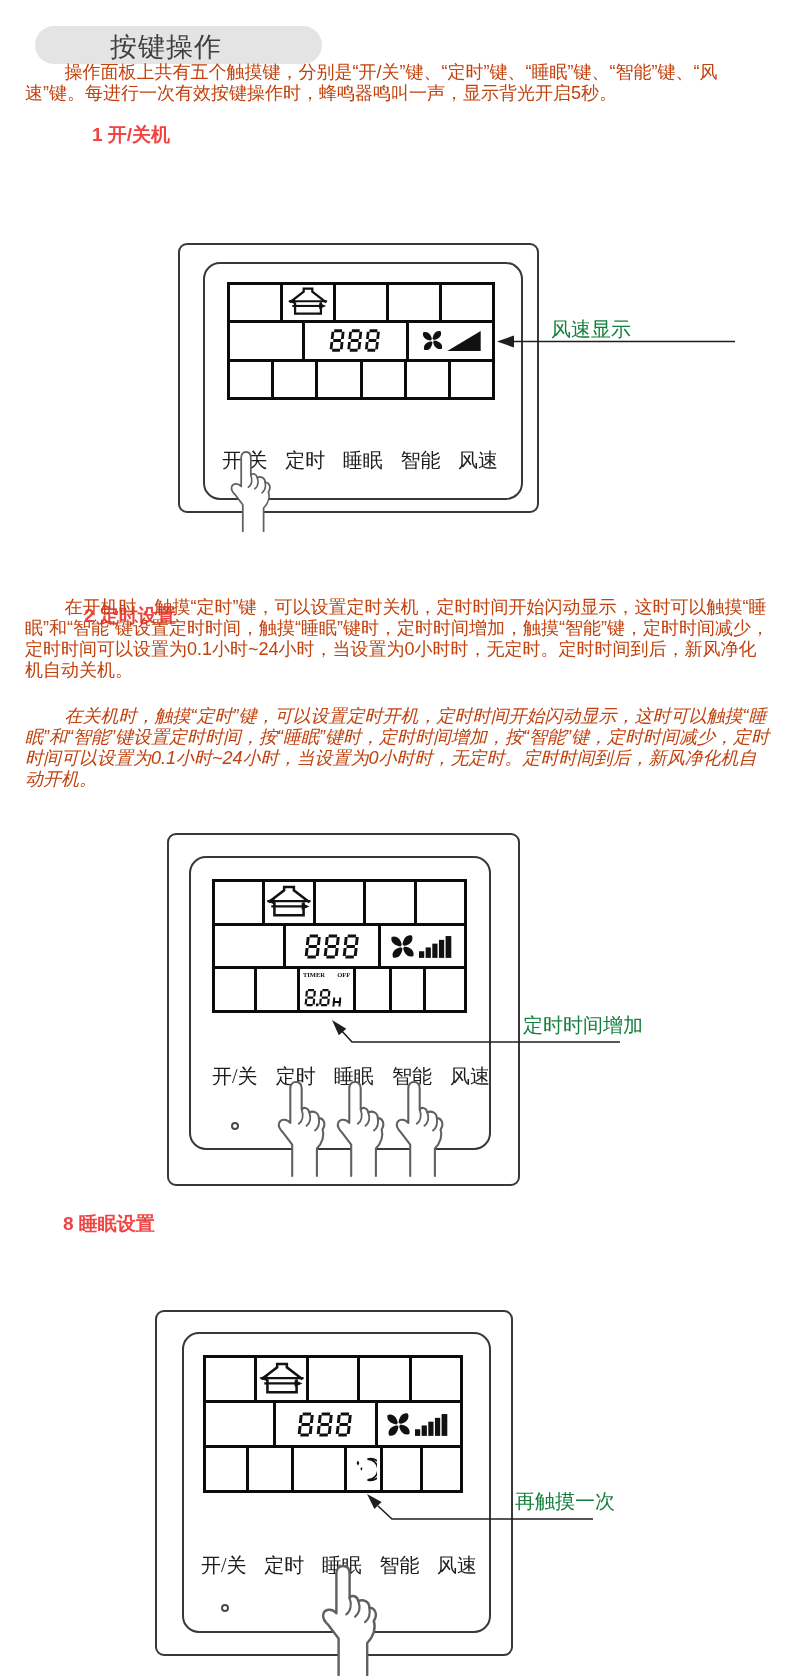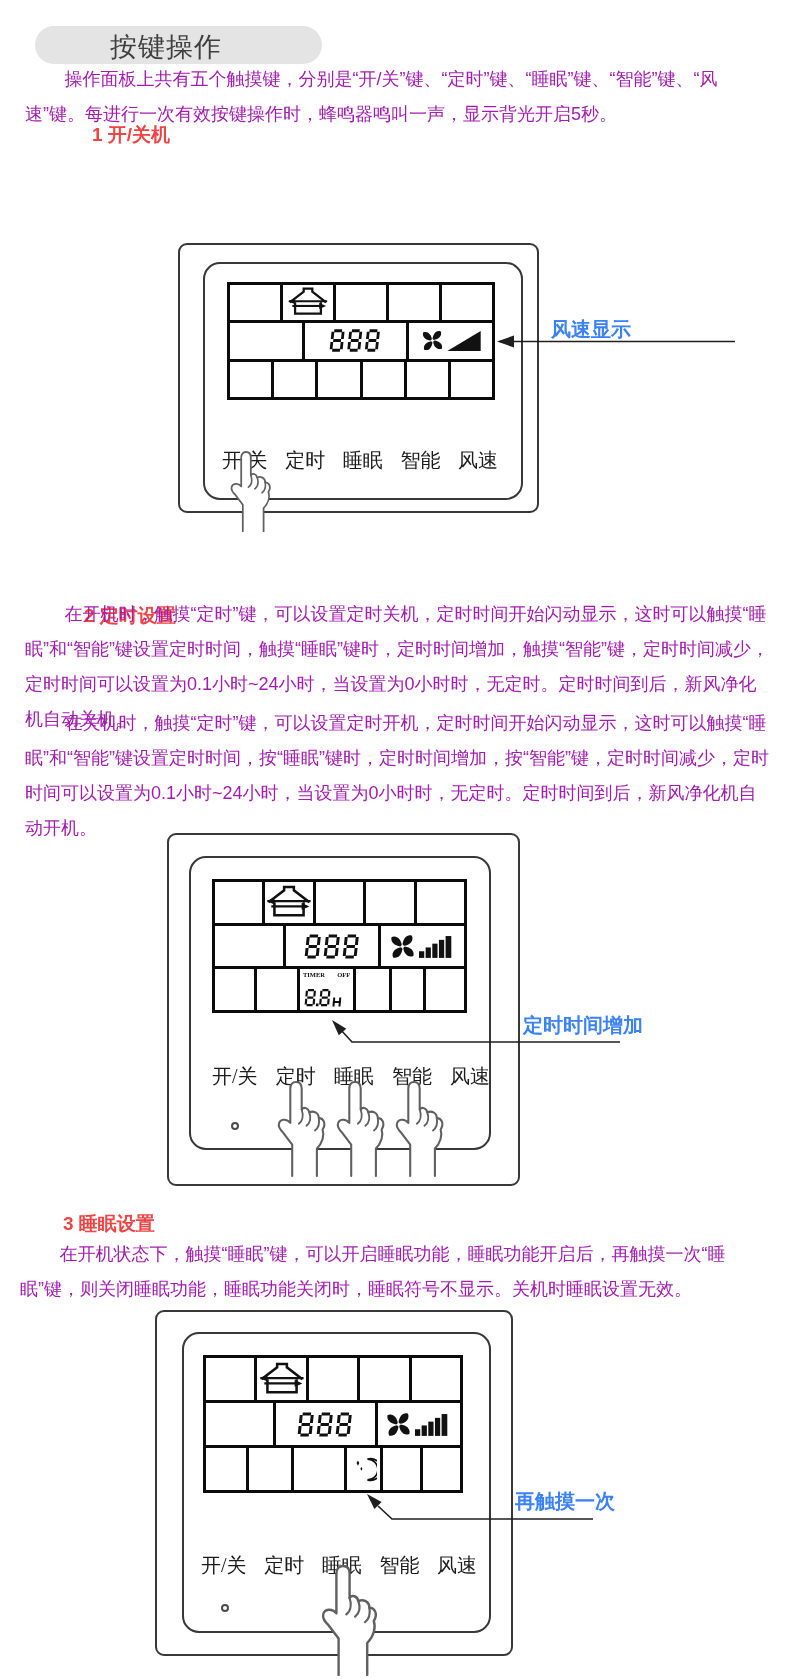--- a/index.html
+++ b/index.html
@@ -3,35 +3,35 @@
 <meta charset="utf-8">
 <style>
   html,body{margin:0;padding:0;background:#ffffff;}
   .page{position:relative;width:790px;height:1679px;background:#ffffff;overflow:hidden;
         font-family:"Liberation Sans","DejaVu Sans",sans-serif;color:#3b3b3b;}
   .abs{position:absolute;}
   
   .pill{left:35px;top:26px;width:287px;height:38px;border-radius:19px;background:#e4e4e4;}
   .pill-text{left:110px;top:29px;font-size:27px;color:#3f3f3f;letter-spacing:1px;}
   
-  .para{font-size:18px;line-height:35px;text-indent:2.2em;color:#a21caf;}
+  .para{font-size:18px;line-height:21px;text-indent:2.2em;color:#c2410c;}
   .hd{font-size:19px;font-weight:bold;color:#ef4444;}
   
   .outer{border:2px solid #383838;border-radius:9px;background:#fff;}
   .inner{border:2px solid #383838;border-radius:17px;background:#fff;}
   
   .lcd{background:#0b0b0b;padding:3px;display:flex;flex-direction:column;gap:3px;box-sizing:border-box;}
   .lcd-row{display:flex;gap:3px;flex:1;}
   .cell{background:#ffffff;display:flex;align-items:center;justify-content:center;position:relative;min-width:0;}
   
   .keys{display:flex;justify-content:space-between;align-items:center;}
   .key{font-family:"Liberation Serif","DejaVu Serif",serif;font-size:20px;color:#1c1c1c;white-space:nowrap;}
   .led{width:8px;height:8px;border:2px solid #4a4a4a;border-radius:50%;background:#fff;box-sizing:border-box;}
   
-  .ann{font-family:"Liberation Serif","DejaVu Serif",serif;font-size:20px;color:#3b82f6;white-space:nowrap;font-weight:bold;}
+  .ann{font-family:"Liberation Serif","DejaVu Serif",serif;font-size:20px;color:#15803d;white-space:nowrap;}
   
   .tmr-top{position:absolute;top:2px;left:3px;right:3px;display:flex;justify-content:space-between;
            font-family:"Liberation Serif","DejaVu Serif",serif;font-weight:bold;font-size:6.5px;color:#101010;}
   .tmr-seg{position:absolute;left:4px;bottom:2px;}
   .sr{position:absolute;width:1px;height:1px;overflow:hidden;clip:rect(0 0 0 0);white-space:nowrap;}
   .overlay{left:0;top:0;pointer-events:none;z-index:30;}
 </style>
 </head>
 <body>
 
@@ -141,21 +141,21 @@
     <span class="key">定时</span>
     <span class="key">睡眠</span>
     <span class="key">智能</span>
     <span class="key">风速</span>
   </div>
   <div class="abs led" style="left:241px;top:491px;"></div>
   <div class="abs ann" style="left:551px;top:316px;">风速显示</div>
 
   <div class="abs hd" style="left:84px;top:571px;margin-top:32px;">2 定时设置</div>
   <div class="abs para" style="left:25px;top:597px;width:745px;">在开机时，触摸“定时”键，可以设置定时关机，定时时间开始闪动显示，这时可以触摸“睡眠”和“智能”键设置定时时间，触摸“睡眠”键时，定时时间增加，触摸“智能”键，定时时间减少，定时时间可以设置为0.1小时~24小时，当设置为0小时时，无定时。定时时间到后，新风净化机自动关机。</div>
-  <div class="abs para" style="left:25px;top:706px;width:745px;">在关机时，触摸“定时”键，可以设置定时开机，定时时间开始闪动显示，这时可以触摸“睡眠”和“智能”键设置定时时间，按“睡眠”键时，定时时间增加，按“智能”键，定时时间减少，定时时间可以设置为0.1小时~24小时，当设置为0小时时，无定时。定时时间到后，新风净化机自动开机。</div>
+  <div class="abs para" style="left:25px;top:706px;width:745px;font-style:italic;">在关机时，触摸“定时”键，可以设置定时开机，定时时间开始闪动显示，这时可以触摸“睡眠”和“智能”键设置定时时间，按“睡眠”键时，定时时间增加，按“智能”键，定时时间减少，定时时间可以设置为0.1小时~24小时，当设置为0小时时，无定时。定时时间到后，新风净化机自动开机。</div>
 
   <div class="abs outer" style="left:167px;top:833px;width:349px;height:349px;"></div>
   <div class="abs inner" style="left:189px;top:856px;width:298px;height:290px;"></div>
   <div class="abs lcd" style="left:212px;top:879px;width:255px;height:134px;">
     <div class="lcd-row">
       <div class="cell" style="flex:1"></div>
       <div class="cell" style="flex:1">
         <svg width="46" height="35" viewBox="0 0 46 36">
             <use href="#house"></use>
           </svg>
@@ -214,22 +214,21 @@
   <div class="abs keys" style="left:212px;top:1063px;width:278px;">
     <span class="key">开/关</span>
     <span class="key">定时</span>
     <span class="key">睡眠</span>
     <span class="key">智能</span>
     <span class="key">风速</span>
   </div>
   <div class="abs led" style="left:231px;top:1122px;"></div>
   <div class="abs ann" style="left:523px;top:1012px;">定时时间增加</div>
 
-  <div class="abs hd" style="left:63px;top:1211px;">3 睡眠设置</div>
-  <div class="abs para" style="left:20px;top:1237px;width:750px;">在开机状态下，触摸“睡眠”键，可以开启睡眠功能，睡眠功能开启后，再触摸一次“睡眠”键，则关闭睡眠功能，睡眠功能关闭时，睡眠符号不显示。关机时睡眠设置无效。</div>
+  <div class="abs hd" style="left:63px;top:1211px;">8 睡眠设置</div>
 
   <div class="abs outer" style="left:155px;top:1310px;width:354px;height:342px;"></div>
   <div class="abs inner" style="left:182px;top:1332px;width:305px;height:297px;"></div>
   <div class="abs lcd" style="left:203px;top:1355px;width:260px;height:138px;">
     <div class="lcd-row">
       <div class="cell" style="flex:1"></div>
       <div class="cell" style="flex:1">
         <svg width="46" height="35" viewBox="0 0 46 36">
             <use href="#house"></use>
           </svg>

